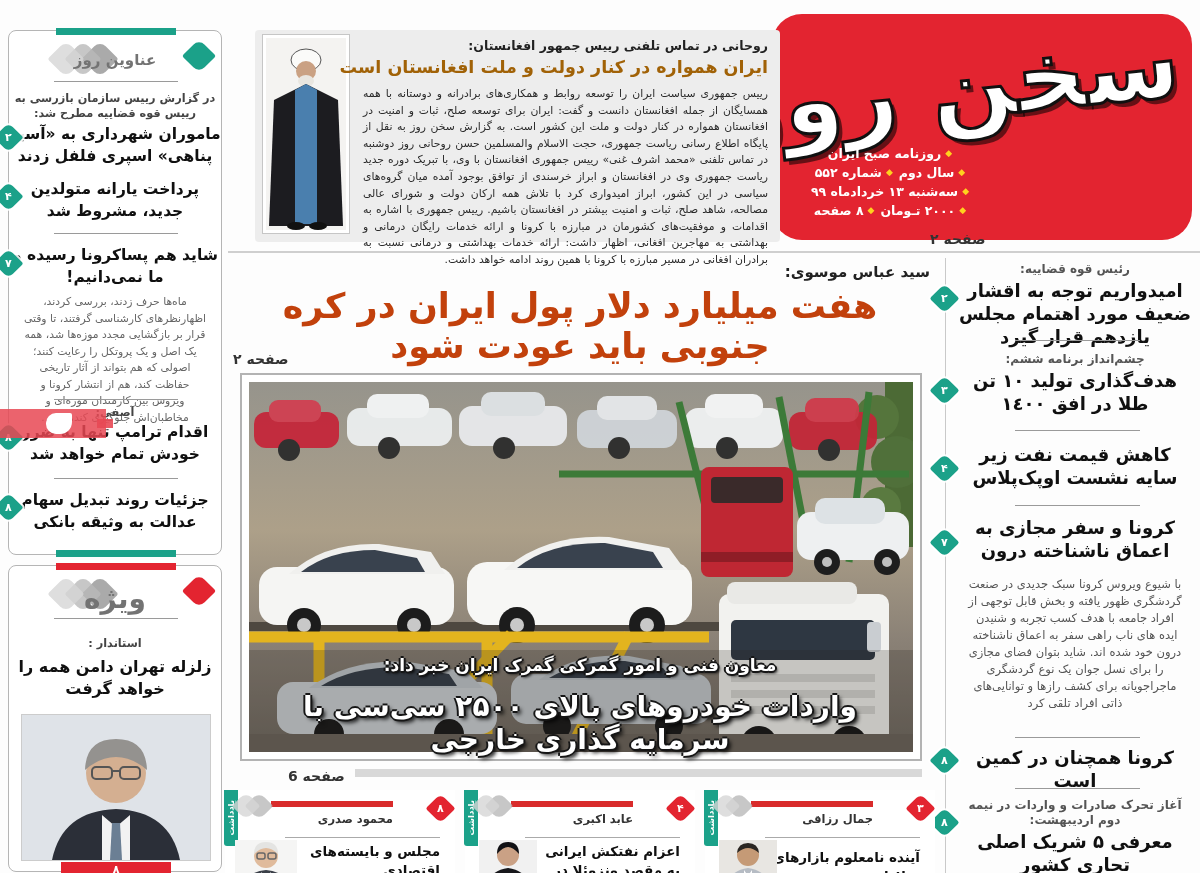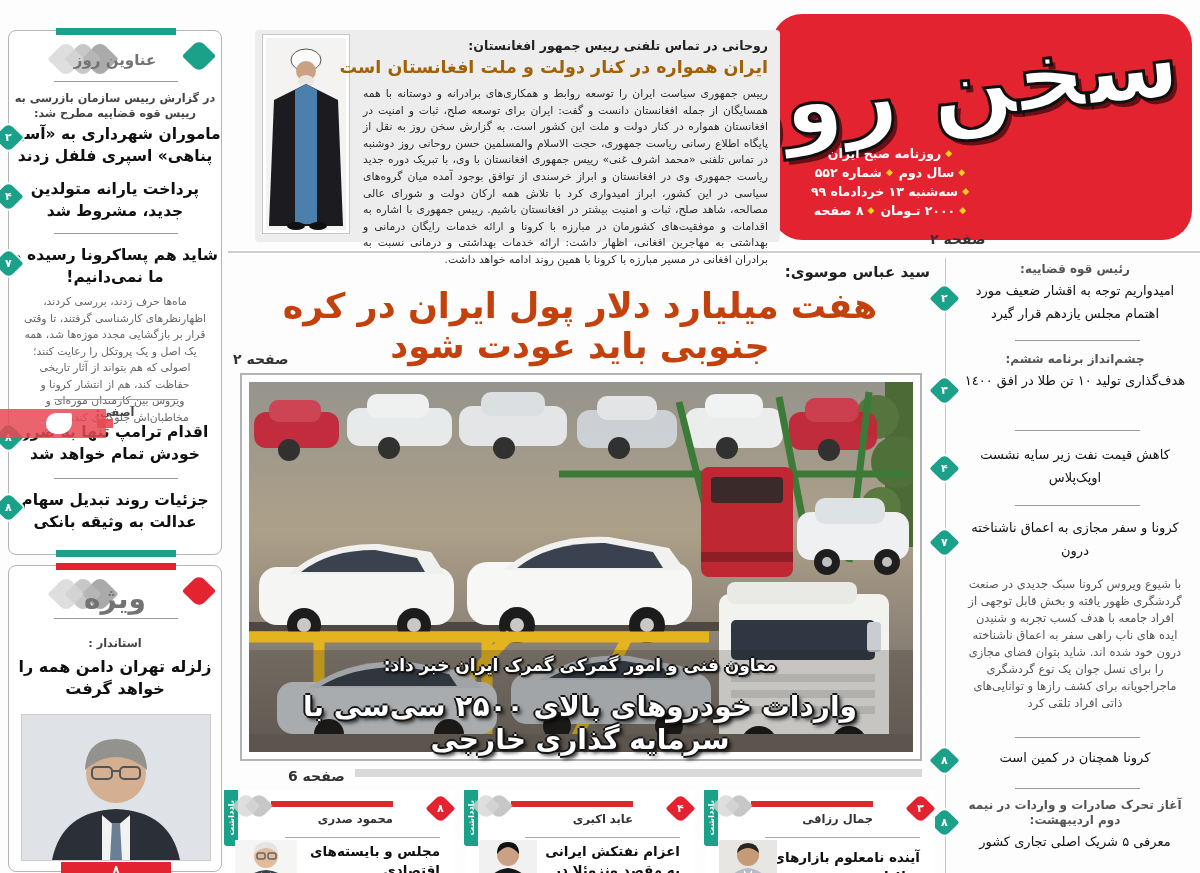--- a/index.html
+++ b/index.html
@@ -58,21 +58,21 @@
   .orn-grays .orn{width:26px;height:26px;margin-left:-9px;}
   .sb-kicker{position:absolute;width:100%;text-align:center;font-size:11.3px;font-weight:bold;color:#444;line-height:15px;}
   .sb-headline{position:absolute;width:100%;text-align:center;font-weight:bold;font-size:15.5px;color:#101010;line-height:22px;}
   .sb-body{position:absolute;right:14px;left:14px;text-align:center;font-size:10.8px;line-height:16.5px;color:#666;}
   .c-rule{position:absolute;left:45px;width:124px;height:1px;background:#9a9a9a;}
   .redstrip{position:absolute;left:-9px;top:378px;width:106px;height:29px;background:rgba(232,72,84,.85);z-index:5;}
   .redstrip .blob{position:absolute;right:34px;top:4px;width:26px;height:21px;background:#fff;border-radius:10px 2px 12px 10px;}
   .redstrip .tail{position:absolute;right:-7px;top:10px;width:16px;height:9px;background:rgba(232,72,84,.9);}
   
   .rc-kicker{position:absolute;left:958px;width:234px;text-align:center;font-size:12px;font-weight:bold;color:#555;line-height:15px;}
-  .rc-headline{position:absolute;left:958px;width:234px;text-align:center;font-weight:normal;font-size:13px;color:#101010;line-height:23px;}
+  .rc-headline{position:absolute;left:958px;width:234px;text-align:center;font-weight:bold;font-size:18px;color:#101010;line-height:23px;}
   .rc-body{position:absolute;left:966px;width:218px;text-align:center;font-size:11.5px;line-height:17px;color:#555;}
   .rc-rule{position:absolute;left:1015px;width:125px;height:1px;background:#9a9a9a;}
   
   .notecard{position:absolute;top:790px;width:230px;height:83px;background:#fff;}
   .nc-tab{position:absolute;right:217px;top:0;width:14px;height:56px;background:#1ba189;border-radius:0 0 0 3px;
     display:flex;align-items:center;justify-content:center;}
   .nc-tab span{writing-mode:vertical-rl;transform:rotate(180deg);color:#fff;font-size:8.5px;font-weight:bold;letter-spacing:1px;}
   .nc-bar{position:absolute;right:62px;top:11px;width:122px;height:6px;background:#d92b2b;}
   .nc-grays{position:absolute;right:186px;top:6px;}
   .nc-grays .orn{width:20px;height:20px;margin-left:-7px;}

